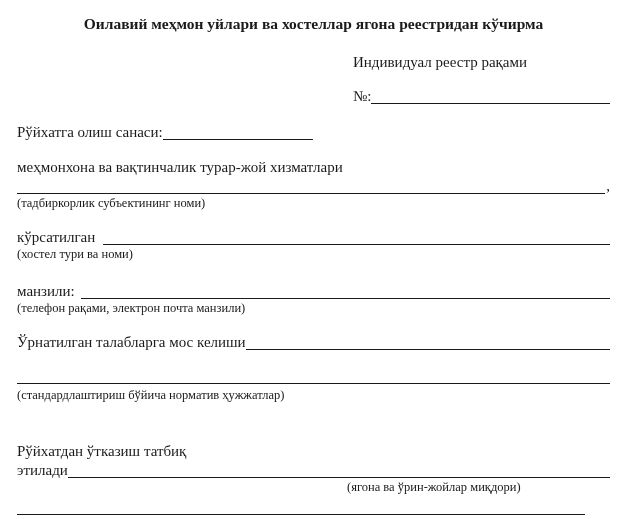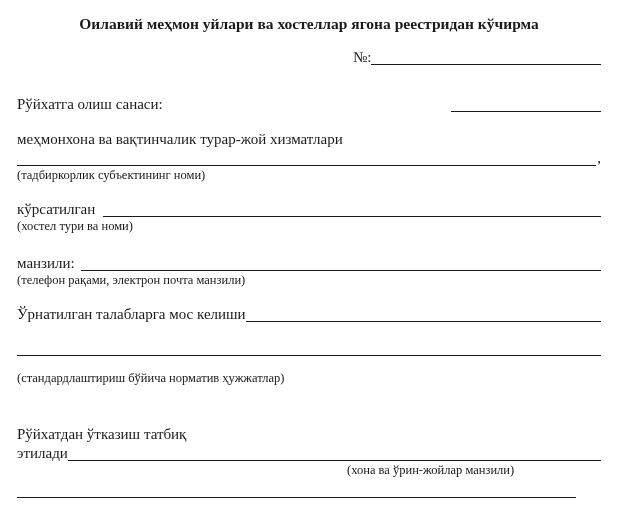--- a/index.html
+++ b/index.html
@@ -8,66 +8,67 @@
     background:#ffffff;
     font-family:"Liberation Serif","DejaVu Serif",serif;
     color:#1a1a1a;
     font-size:15px;
     line-height:19px;
     overflow:hidden;
   }
   .page {
     box-sizing:border-box;
     width:623px; height:401px;
-    padding:0 22px 0 17px;
+    padding:0 13px 0 17px;
     position:relative;
   }
   .title {
     padding-top:14px;
     text-align:center;
     font-weight:bold;
     font-size:15.5px;
   }
   .registry-label { margin-top:20px; margin-left:336px; }
   .row { display:flex; align-items:flex-end; }
   .blank {
     flex:1;
     border-bottom:1px solid #1a1a1a;
     margin-bottom:2px;
     min-height:0;
   }
   .number-row { margin-top:15px; margin-left:336px; }
-  .regdate-row { margin-top:28px;justify-content:space-between; }
+  .regdate-row { margin-top:17px; }
   .regdate-row .blank { flex:0 0 150px; }
   .services-text { margin-top:16px; }
   .services-blank-row { margin-top:0; }
   .caption {
     font-size:12.5px;
     line-height:15px;
   }
   .provided-row { margin-top:17px;gap:8px; }
   .address-row { margin-top:20px; }
   .address-row .label { padding-right:6px; }
   .compliance-row { margin-top:17px;text-align:center; }
   .standalone-blank-row { margin-top:15px; min-height:19px; }
-  .caption-standards { margin-top:13px; }
+  .caption-standards { margin-top:2px; }
   .regapplied-line1 { margin-top:39px; }
   .caption-rooms { text-align:left; margin-left:330px; }
   .tax-row { margin-top:19px; }
   .tax-row .blank { margin-right:25px; }
   .tax-row .label { padding-right:6px; }
   .trailing { padding-left:1px; }
 </style>
 </head>
 <body>
 
 <div class="page">
 
   <div class="title">Оилавий меҳмон уйлари ва хостеллар ягона реестридан кўчирма</div>
 
+  <div class="registry-label">Индивидуал реестр рақами</div>
 
   <div class="row number-row">
     <span class="label">№:</span>
     <span class="blank"></span>
   </div>
 
   <div class="row regdate-row">
     <span class="label">Рўйхатга олиш санаси:</span>
     <span class="blank"></span>
   </div>
@@ -100,19 +101,19 @@
   <div class="row standalone-blank-row">
     <span class="blank"></span>
   </div>
   <div class="caption caption-standards">(стандардлаштириш бўйича норматив ҳужжатлар)</div>
 
   <div class="regapplied-line1">Рўйхатдан ўтказиш татбиқ</div>
   <div class="row">
     <span class="label">этилади</span>
     <span class="blank"></span>
   </div>
-  <div class="caption caption-rooms">(хона ва ўрин-жойлар манзили)</div>
+  <div class="caption caption-rooms">(ягона ва ўрин-жойлар миқдори)</div>
 
   <div class="row tax-row">
     <span class="blank"></span>
   </div>
 
 </div>
 
 </body></html>

